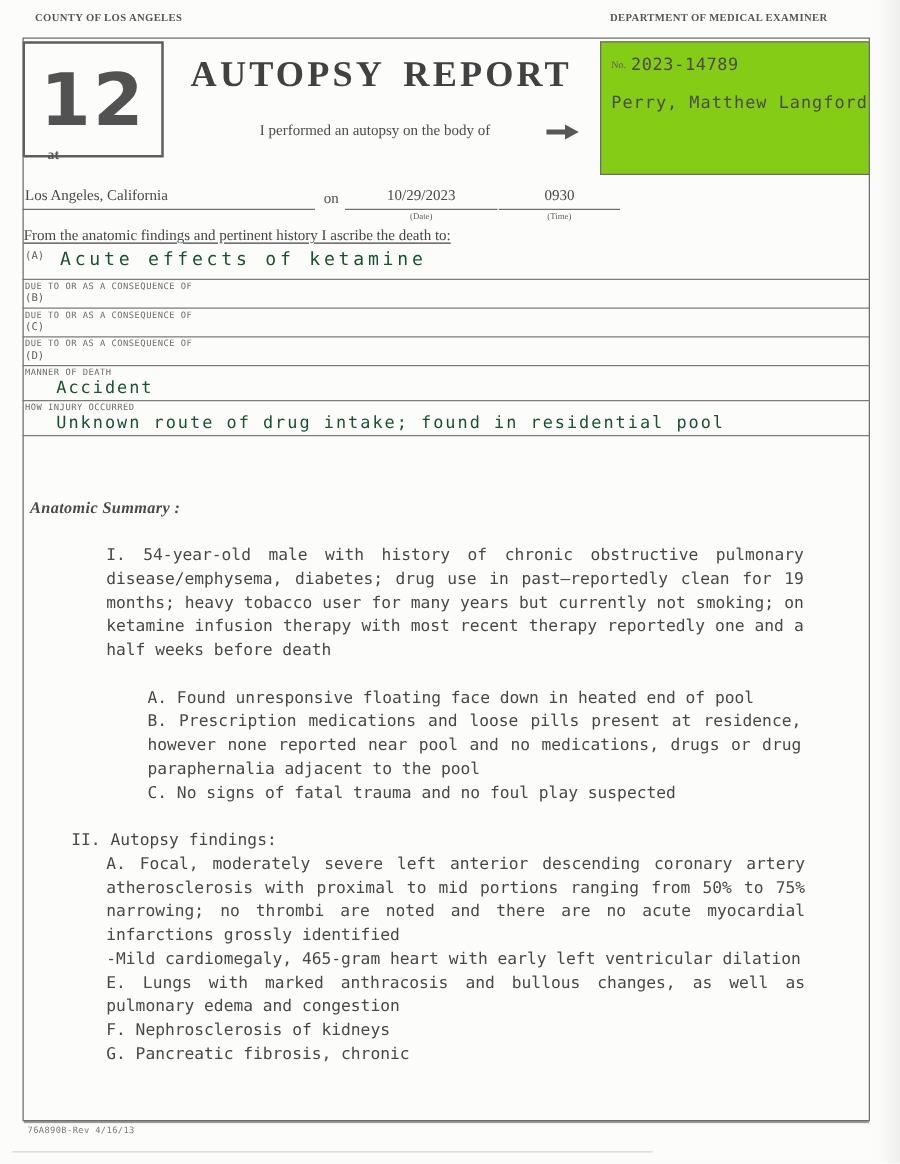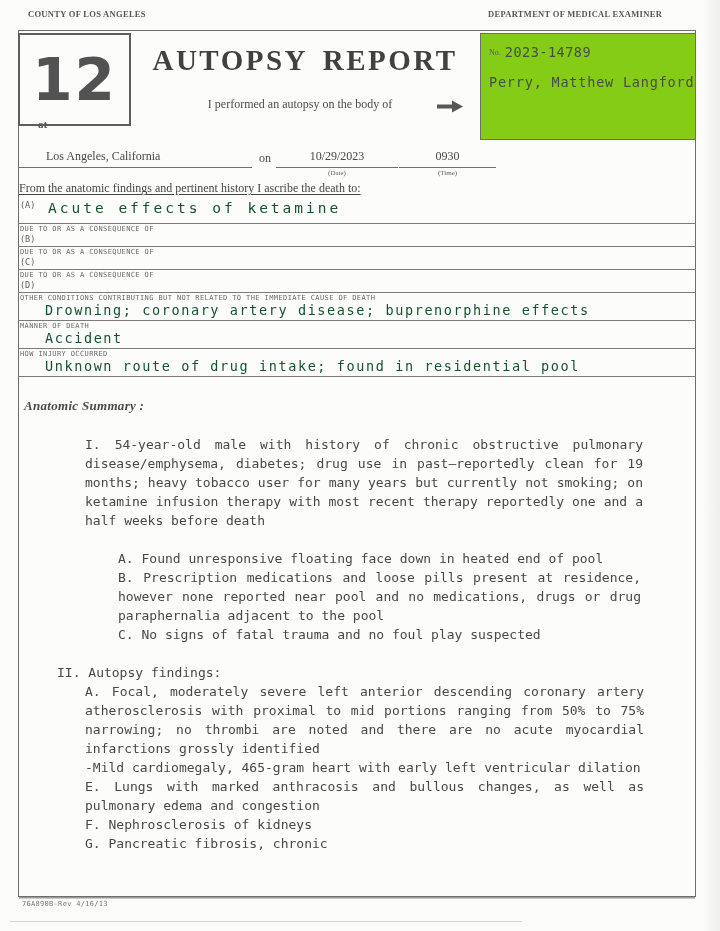--- a/index.html
+++ b/index.html
@@ -52,21 +52,21 @@
   .case-box {
     position: absolute; left: 480px; top: 33px; width: 216px; height: 107px;
     border: 1.4px solid #6d6d6d; background: #84cc16; text-align: right;
   }
   .case-no-row { position: absolute; left: 8px; top: 9px; }
   .case-no-label { font-size: 8px; color: #5a5a5a; vertical-align: 2px; }
   .mono { font-family: "DejaVu Sans Mono", monospace; }
   .case-number { font-size: 13.5px; letter-spacing: .5px; color: #4b4b4b; }
   .decedent-name { position: absolute; left: 8px; top: 40px; font-size: 13.5px; letter-spacing: .8px; color: #4b4b4b; }
 
-  .loc-city { position: absolute; left: 18px; top: 149px; width: 234px; height: 19px; border-bottom: 1.5px solid #6f6f6f; font-size: 12px; padding-left: 28px; color: #484848; }
+  .loc-city { position: absolute; left: 18px; top: 149px; width: 234px; height: 19px; border-bottom: 1.5px solid #6f6f6f; font-size: 12px; padding-left: 2px; color: #484848; }
   .loc-on   { position: absolute; left: 259px; top: 151px; font-size: 12px; color: #4c4c4c; }
   .loc-date { position: absolute; left: 276px; top: 149px; width: 122px; height: 19px; border-bottom: 1.5px solid #6f6f6f; text-align: center; font-size: 12px; color: #484848; }
   .loc-time { position: absolute; left: 399px; top: 149px; width: 97px; height: 19px; border-bottom: 1.5px solid #6f6f6f; text-align: center; font-size: 12px; color: #484848; }
   .loc-caption { position: absolute; top: 169px; font-size: 7px; color: #5e5e5e; text-align: center; }
   .cap-date { left: 276px; width: 122px; }
   .cap-time { left: 399px; width: 97px; }
 
   .ascription { position: absolute; left: 19px; top: 181px; font-size: 12px; color: #464646; text-decoration: underline; text-underline-offset: 2px; }
 
   .cod { position: absolute; left: 18px; top: 197px; width: 678px; }
@@ -153,24 +153,20 @@
     </div>
     <div class="cod-row row-due">
       <span class="tiny-label">DUE TO OR AS A CONSEQUENCE OF</span>
       <span class="letter-label">(C)</span>
     </div>
     <div class="cod-row row-due">
       <span class="tiny-label">DUE TO OR AS A CONSEQUENCE OF</span>
       <span class="letter-label">(D)</span>
     </div>
     <div class="cod-row row-wide">
-      <span class="tiny-label">OTHER CONDITIONS CONTRIBUTING BUT NOT RELATED TO THE IMMEDIATE CAUSE OF DEATH</span>
-      <span class="cod-value val-wide">Drowning; coronary artery disease; buprenorphine effects</span>
-    </div>
-    <div class="cod-row row-wide">
       <span class="tiny-label">MANNER OF DEATH</span>
       <span class="cod-value val-wide">Accident</span>
     </div>
     <div class="cod-row row-wide">
       <span class="tiny-label">HOW INJURY OCCURRED</span>
       <span class="cod-value val-wide">Unknown route of drug intake; found in residential pool</span>
     </div>
   </div>
 
   <div class="summary">

